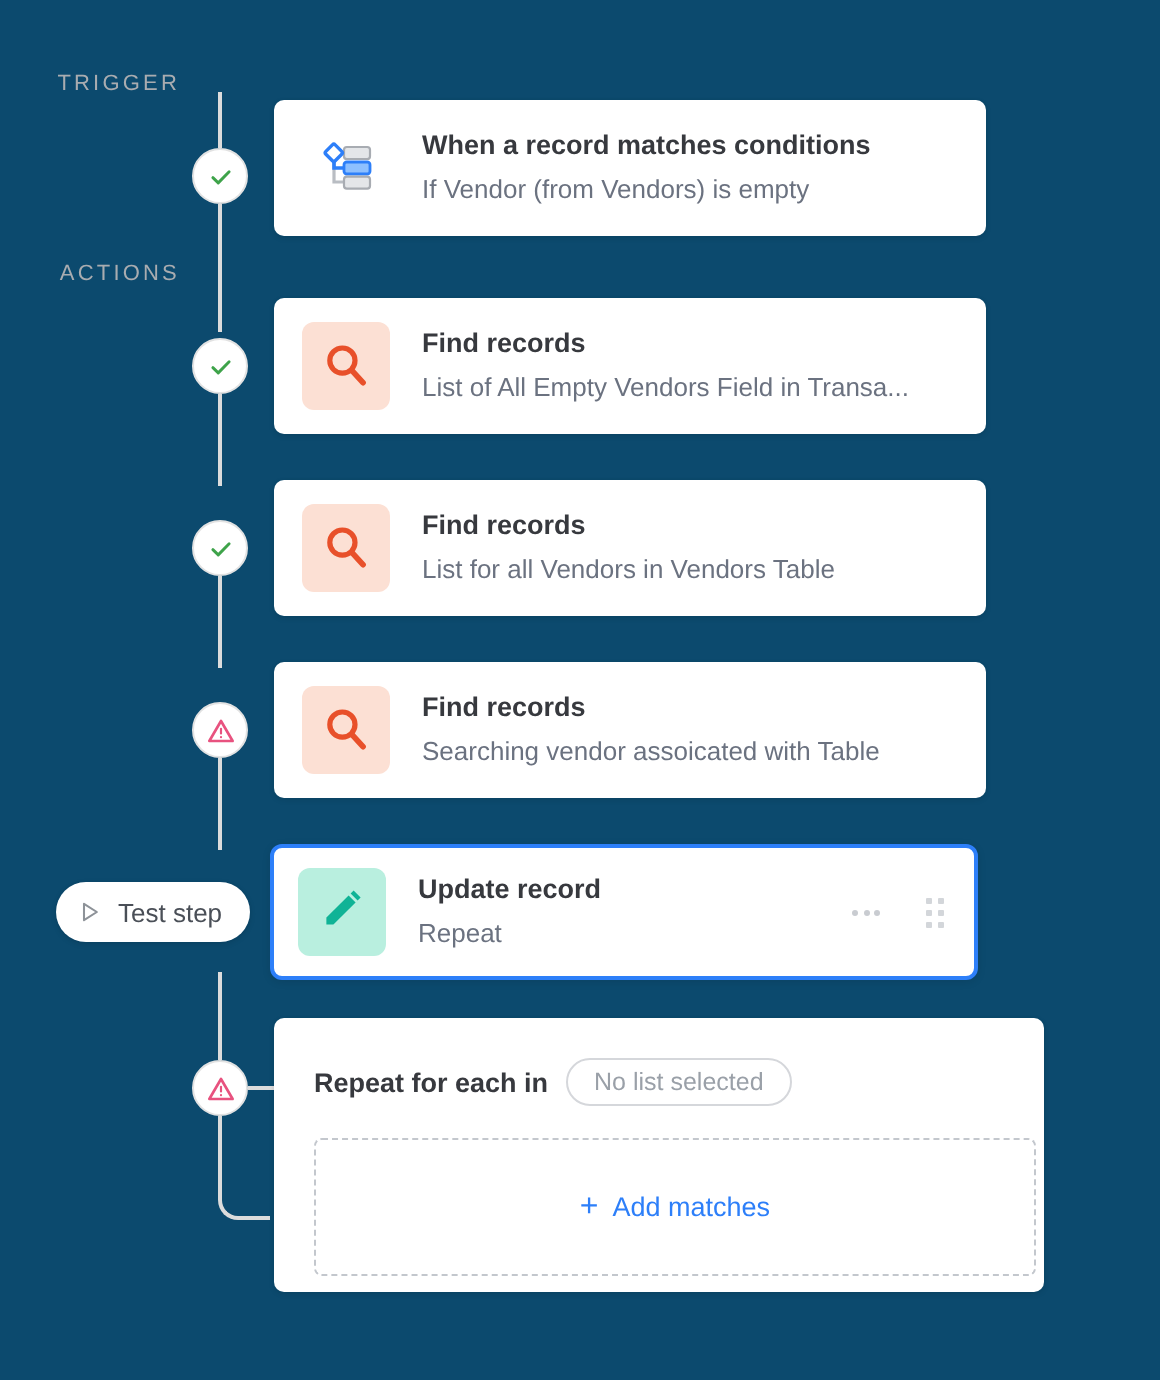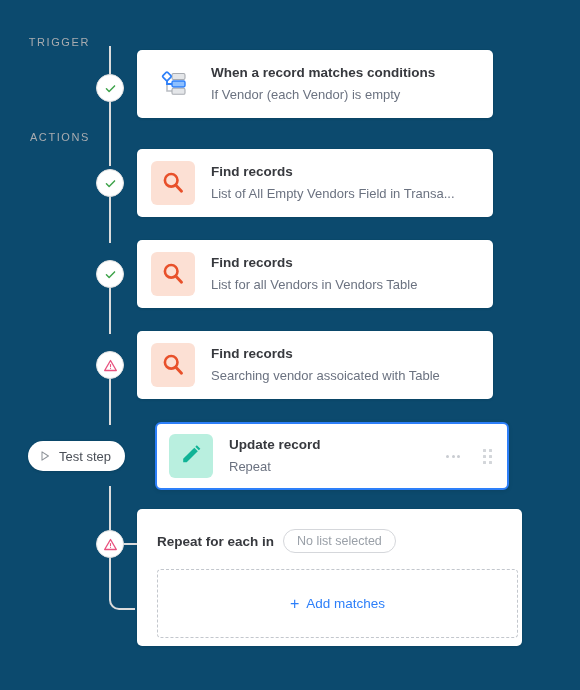--- a/index.html
+++ b/index.html
@@ -317,21 +317,21 @@
         <path d="M11 9.5 L11 24 L16 24" fill="none" stroke="#b9bdc3" stroke-width="1.6"></path>
         <path d="M11 9.5 L11 17 L16 17" fill="none" stroke="#2d7ff9" stroke-width="1.8"></path>
         <rect x="16" y="6.5" width="13" height="6" rx="1.4" fill="#e4e6e9" stroke="#a8acb2" stroke-width="1.1"></rect>
         <rect x="16" y="14" width="13" height="6" rx="1.4" fill="#8ec0ff" stroke="#2d7ff9" stroke-width="1.4"></rect>
         <rect x="16" y="21.3" width="13" height="6" rx="1.4" fill="#e4e6e9" stroke="#a8acb2" stroke-width="1.1"></rect>
         <rect x="7.6" y="6.1" width="6.6" height="6.6" rx="1" transform="rotate(45 10.9 9.4)" fill="#ffffff" stroke="#2d7ff9" stroke-width="1.7"></rect>
       </svg>
     </div>
     <div class="card-text">
       <div class="card-title">When a record matches conditions</div>
-      <div class="card-sub">If Vendor (each Vendor) is empty</div>
+      <div class="card-sub">If Vendor (from Vendors) is empty</div>
     </div>
   </div>
 
   <div class="card" style="top:149px;">
     <div class="card-icon search">
       <svg width="26" height="26" viewBox="0 0 26 26">
         <circle cx="11.2" cy="10.3" r="6.3" fill="none" stroke="#e8502a" stroke-width="2.6"></circle>
         <path d="M15.9 15.2 L21.5 21.3" stroke="#e8502a" stroke-width="2.9" stroke-linecap="round"></path>
       </svg>
     </div>
@@ -360,21 +360,21 @@
         <circle cx="11.2" cy="10.3" r="6.3" fill="none" stroke="#e8502a" stroke-width="2.6"></circle>
         <path d="M15.9 15.2 L21.5 21.3" stroke="#e8502a" stroke-width="2.9" stroke-linecap="round"></path>
       </svg>
     </div>
     <div class="card-text">
       <div class="card-title">Find records</div>
       <div class="card-sub">Searching vendor assoicated with Table</div>
     </div>
   </div>
 
-  <div class="card selected" style="top:422px;margin-left:20px;">
+  <div class="card selected" style="top:422px;">
     <div class="card-icon update">
       <svg width="26" height="26" viewBox="0 0 26 26">
         <path d="M5.2 19.2 L5.2 15.7 L16.3 4.7 L19.8 8.2 L8.7 19.2 Z" fill="#10b396"></path>
         <path d="M17.3 3.7 L20.8 7.2 L22.3 5.7 L18.8 2.2 Z" fill="#10b396"></path>
       </svg>
     </div>
     <div class="card-text">
       <div class="card-title">Update record</div>
       <div class="card-sub">Repeat</div>
     </div>

